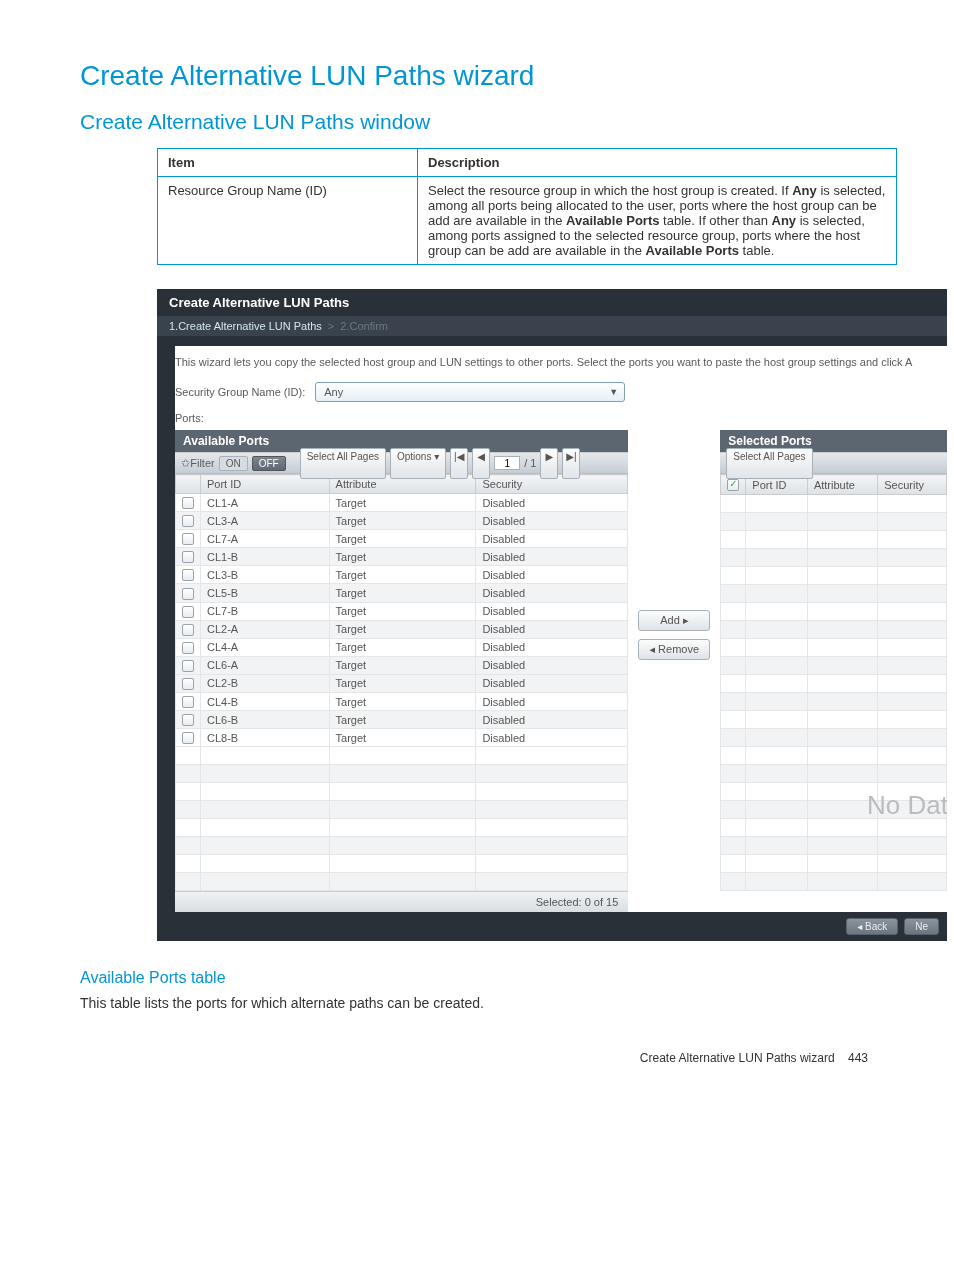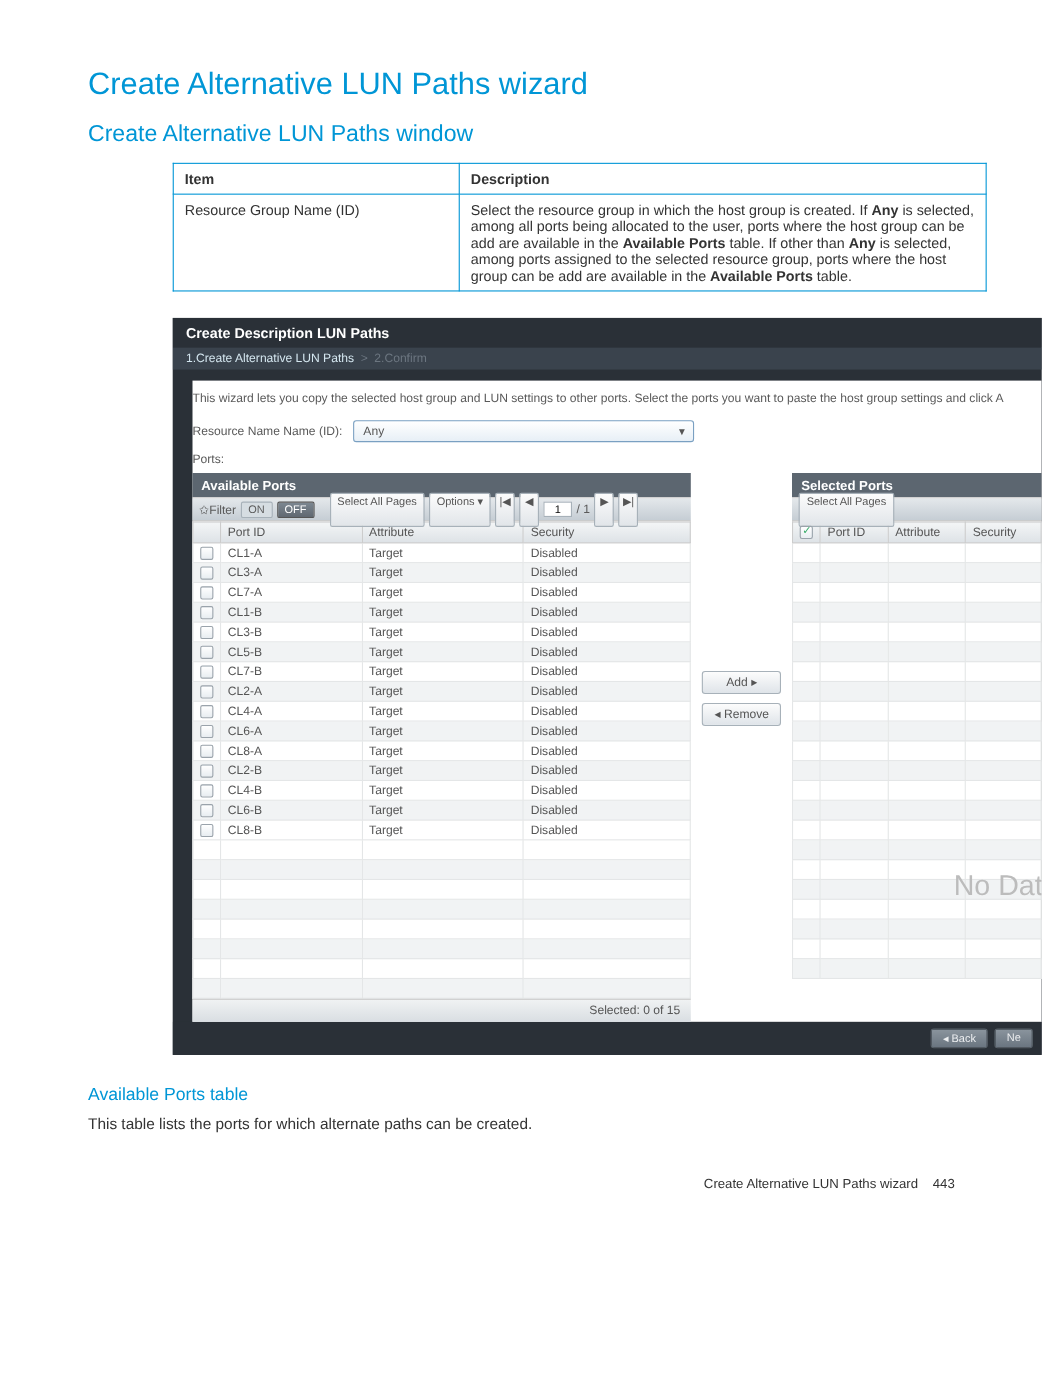--- a/index.html
+++ b/index.html
@@ -285,30 +285,30 @@
   <tr>
     <td>Resource Group Name (ID)</td>
     <td>
       Select the resource group in which the host group is created. If <b>Any</b> is selected, among all ports being allocated to the user, ports where the host group can be add are available in the <b>Available Ports</b> table. If other than <b>Any</b> is selected, among ports assigned to the selected resource group, ports where the host group can be add are available in the <b>Available Ports</b> table.
     </td>
   </tr>
 </tbody>
   </table>
 
 <div class="frame">
-  <div class="wiz-title">Create Description LUN Paths</div>
+  <div class="wiz-title">Create Alternative LUN Paths</div>
   <div class="steps">
     <span class="step-active">1.Create Alternative LUN Paths</span>
     <span>&gt;</span>
     <span>2.Confirm</span>
   </div>
   <div class="body">
     <div class="intro">This wizard lets you copy the selected host group and LUN settings to other ports. Select the ports you want to paste the host group settings and click A</div>
     <div class="field-row">
-      <span class="field-label">Resource Name Name (ID):</span>
+      <span class="field-label">Security Group Name (ID):</span>
       <div class="select">
         <span>Any</span>
         <span class="chev">▼</span>
       </div>
     </div>
     <div class="ports-label">Ports:</div>
 
     <div class="cols">
 
       <div class="panel left-section">
@@ -390,26 +390,20 @@
                 <td>CL4-A</td>
                 <td>Target</td>
                 <td>Disabled</td>
               </tr>
               <tr class="alt">
                 <td class="chk"><span class="chkbox"></span></td>
                 <td>CL6-A</td>
                 <td>Target</td>
                 <td>Disabled</td>
               </tr>
-              <tr>
-                <td class="chk"><span class="chkbox"></span></td>
-                <td>CL8-A</td>
-                <td>Target</td>
-                <td>Disabled</td>
-              </tr>
               <tr class="alt">
                 <td class="chk"><span class="chkbox"></span></td>
                 <td>CL2-B</td>
                 <td>Target</td>
                 <td>Disabled</td>
               </tr>
               <tr>
                 <td class="chk"><span class="chkbox"></span></td>
                 <td>CL4-B</td>
                 <td>Target</td>

